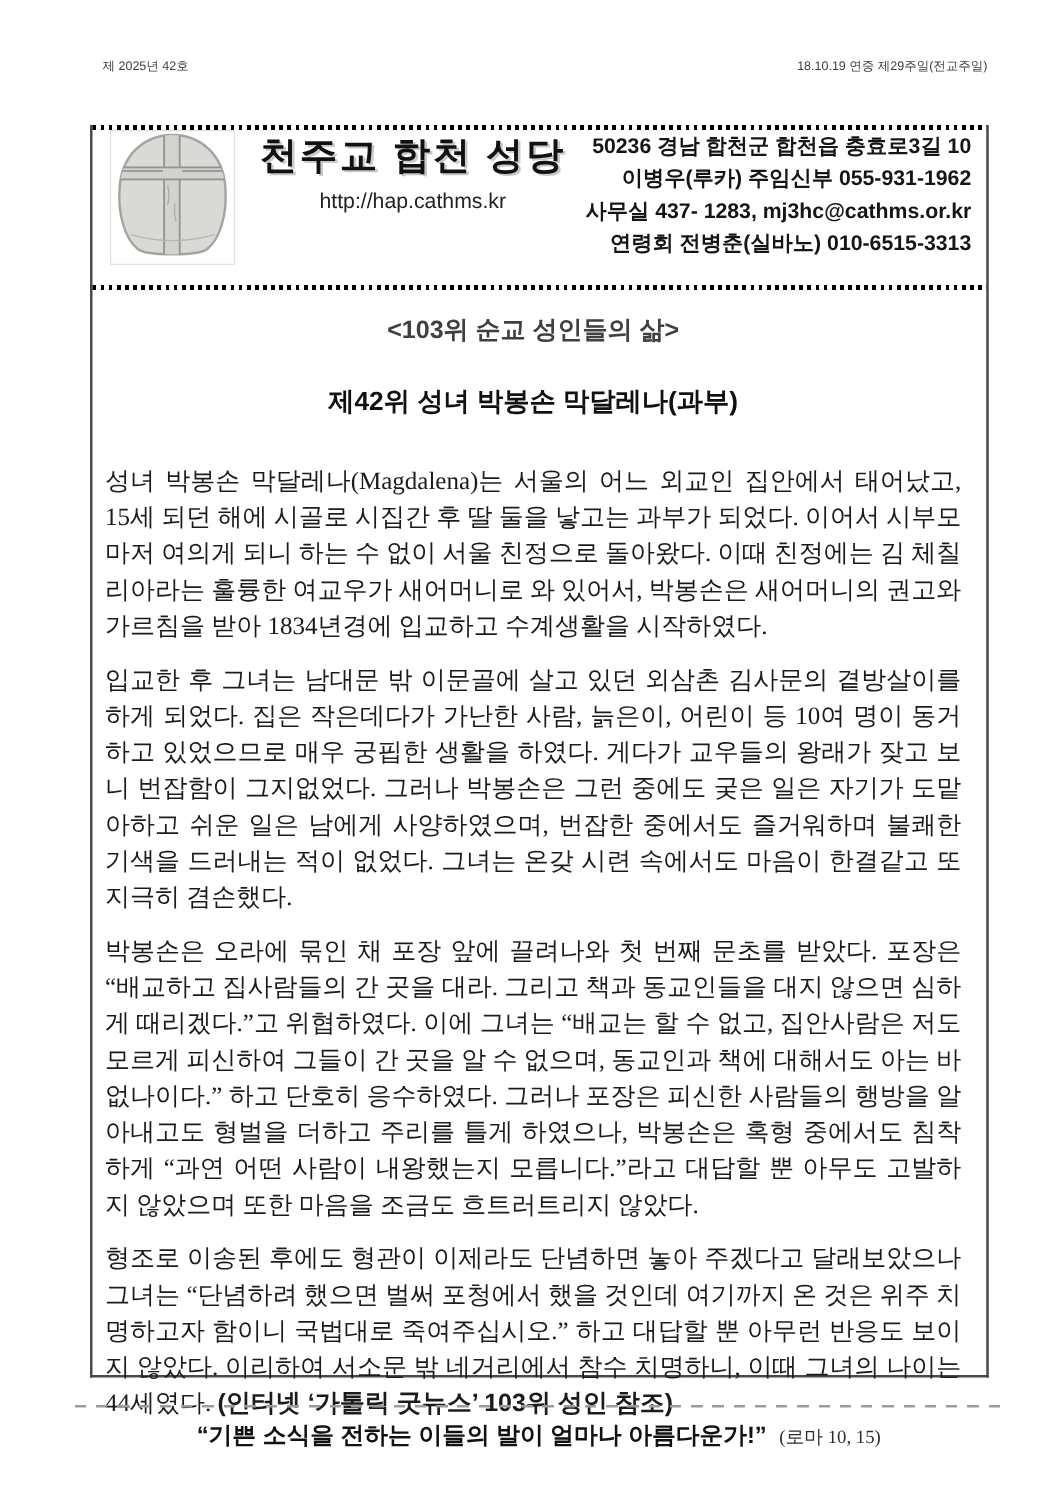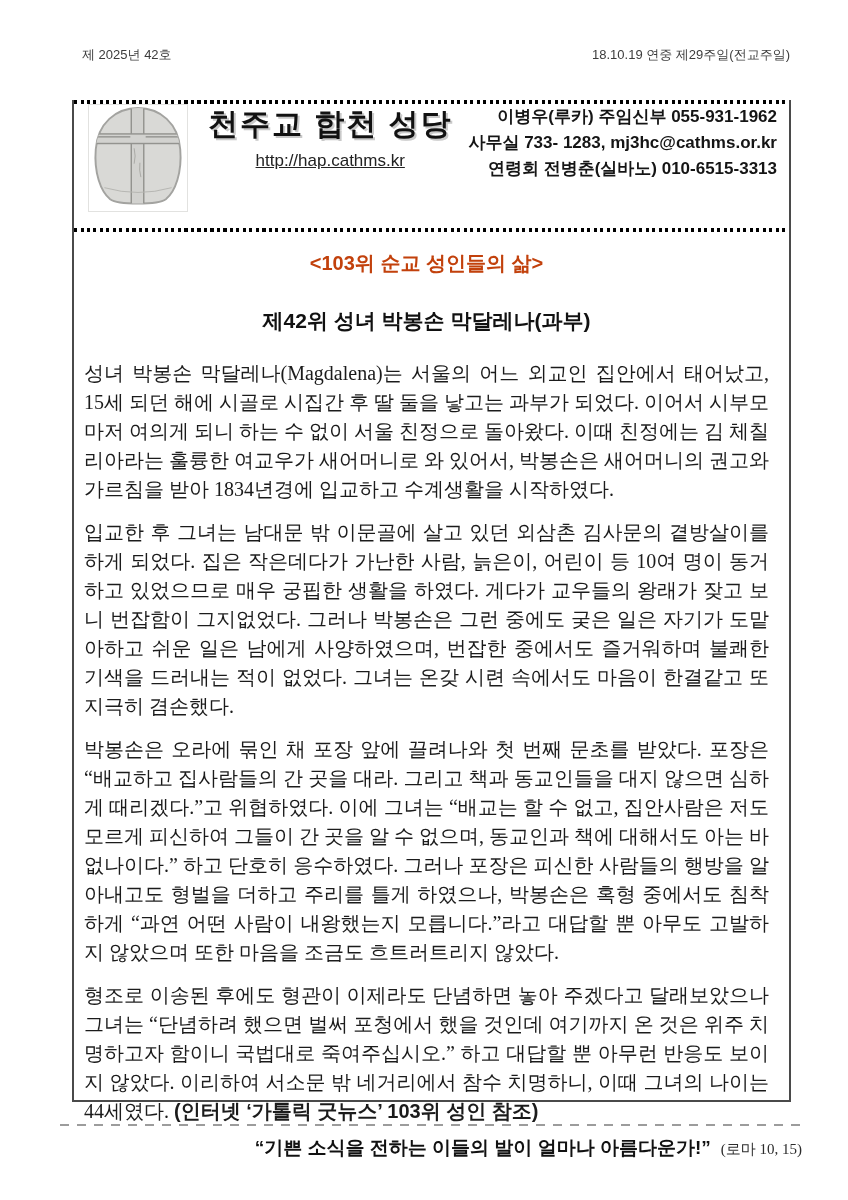--- a/index.html
+++ b/index.html
@@ -12,21 +12,21 @@
     overflow: hidden;
   }
 
   
   .meta-row {
     position: absolute;
     top: 46px; left: 82px; right: 58px;
     display: flex;
     justify-content: space-between;
     font-family: "Liberation Sans", sans-serif;
-    font-size: 13px;
+    font-size: 10px;
     color: #3c3c3c;
   }
 
   
   .main-box {
     position: absolute;
     top: 100px; left: 72px;
     width: 719px; height: 1002px;
     border-left: 2px solid #4a4a4a;
     border-right: 2px solid #4a4a4a;
@@ -72,21 +72,20 @@
     font-size: 19px;
     color: #222;
     margin-top: 7px;
     white-space: nowrap;
   }
   .church-url {
     font-size: 17px;
     color: #222;
     margin-top: 6px;
     white-space: nowrap;
-    text-decoration: underline;
   }
   .contact-block {
     flex: 0 0 auto;
     text-align: right;
     font-family: "Liberation Sans", sans-serif;
     font-size: 17px;
     font-weight: 600;
     line-height: 26px;
     color: #151515;
     white-space: nowrap;
@@ -95,30 +94,30 @@
   
   .box-body {
     padding: 18px 20px 0 10px;
     box-sizing: border-box;
   }
   .section-title {
     text-align: center;
     font-family: "Liberation Sans", sans-serif;
     font-size: 20px;
     font-weight: 700;
-    color: #c2410c;
+    color: #404040;
     margin: 0 0 30px 0;
   }
   .article-title {
     text-align: center;
     font-family: "Liberation Sans", sans-serif;
     font-size: 21px;
     font-weight: 700;
     color: #111;
-    margin: 0 0 24px 0;
+    margin: 0 0 36px 0;
   }
   .article p {
     margin: 0 0 14px 0;
     font-size: 20px;
     line-height: 29px;
     text-align: justify;
     color: #1b1b1b;
   }
   .ref-bold {
     font-family: "Liberation Sans", sans-serif;
@@ -130,21 +129,21 @@
     position: absolute;
     top: 1124px; left: 60px; width: 742px;
   }
   .dashed-line {
     height: 2px;
     background-image: repeating-linear-gradient(to right,
       #9c9c9c 0px, #9c9c9c 9px, transparent 9px, transparent 17px);
     margin-bottom: 9px;
   }
   .footer-quote-row {
-    text-align: right;
+    text-align: center;
     white-space: nowrap;
   }
   .footer-quote {
     font-family: "Liberation Sans", sans-serif;
     font-size: 19px;
     font-weight: 700;
     color: #111;
   }
   .footer-citation {
     font-family: "Liberation Serif", serif;
@@ -185,22 +184,23 @@
         </svg>
       </span>
     </div>
 
     <div class="name-block">
       <div class="church-name">천주교 합천 성당</div>
       <div class="church-url">http://hap.cathms.kr</div>
     </div>
 
     <div class="contact-block">
+      <div>50236  경남 합천군 합천읍 충효로3길 10</div>
       <div>이병우(루카) 주임신부  055-931-1962</div>
-      <div>사무실 733- 1283, mj3hc@cathms.or.kr</div>
+      <div>사무실 437- 1283, mj3hc@cathms.or.kr</div>
       <div>연령회 전병춘(실바노) 010-6515-3313</div>
     </div>
   </div>
 
   <div class="dotted-line"></div>
 
   <div class="box-body article">
     <h2 class="section-title">&lt;103위 순교 성인들의 삶&gt;</h2>
     <h3 class="article-title">제42위 성녀 박봉손 막달레나(과부)</h3>
 

